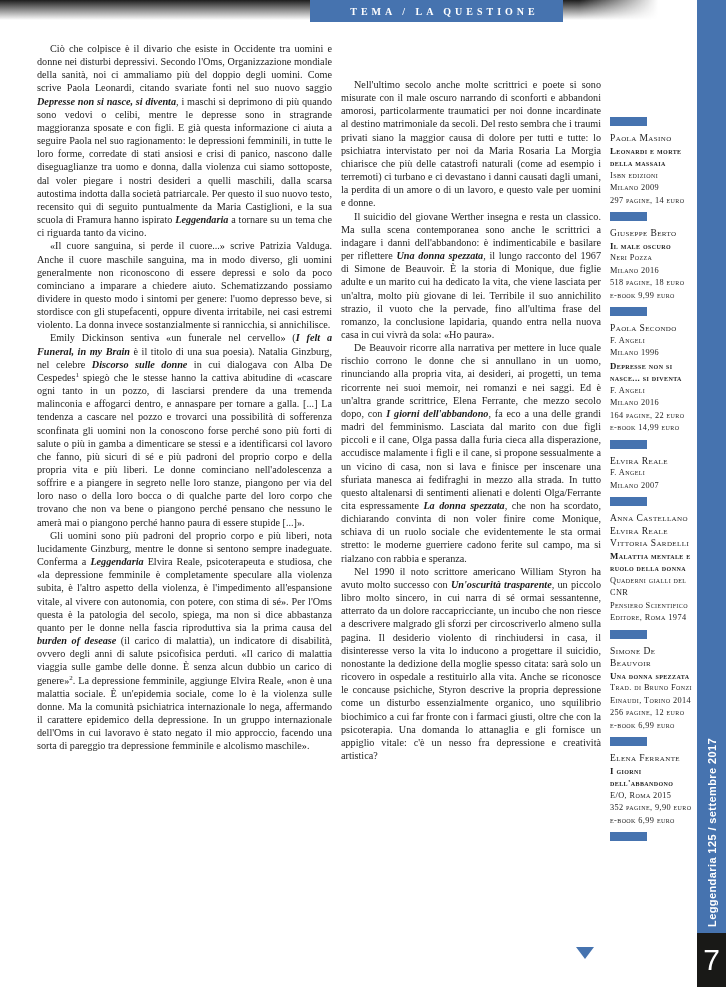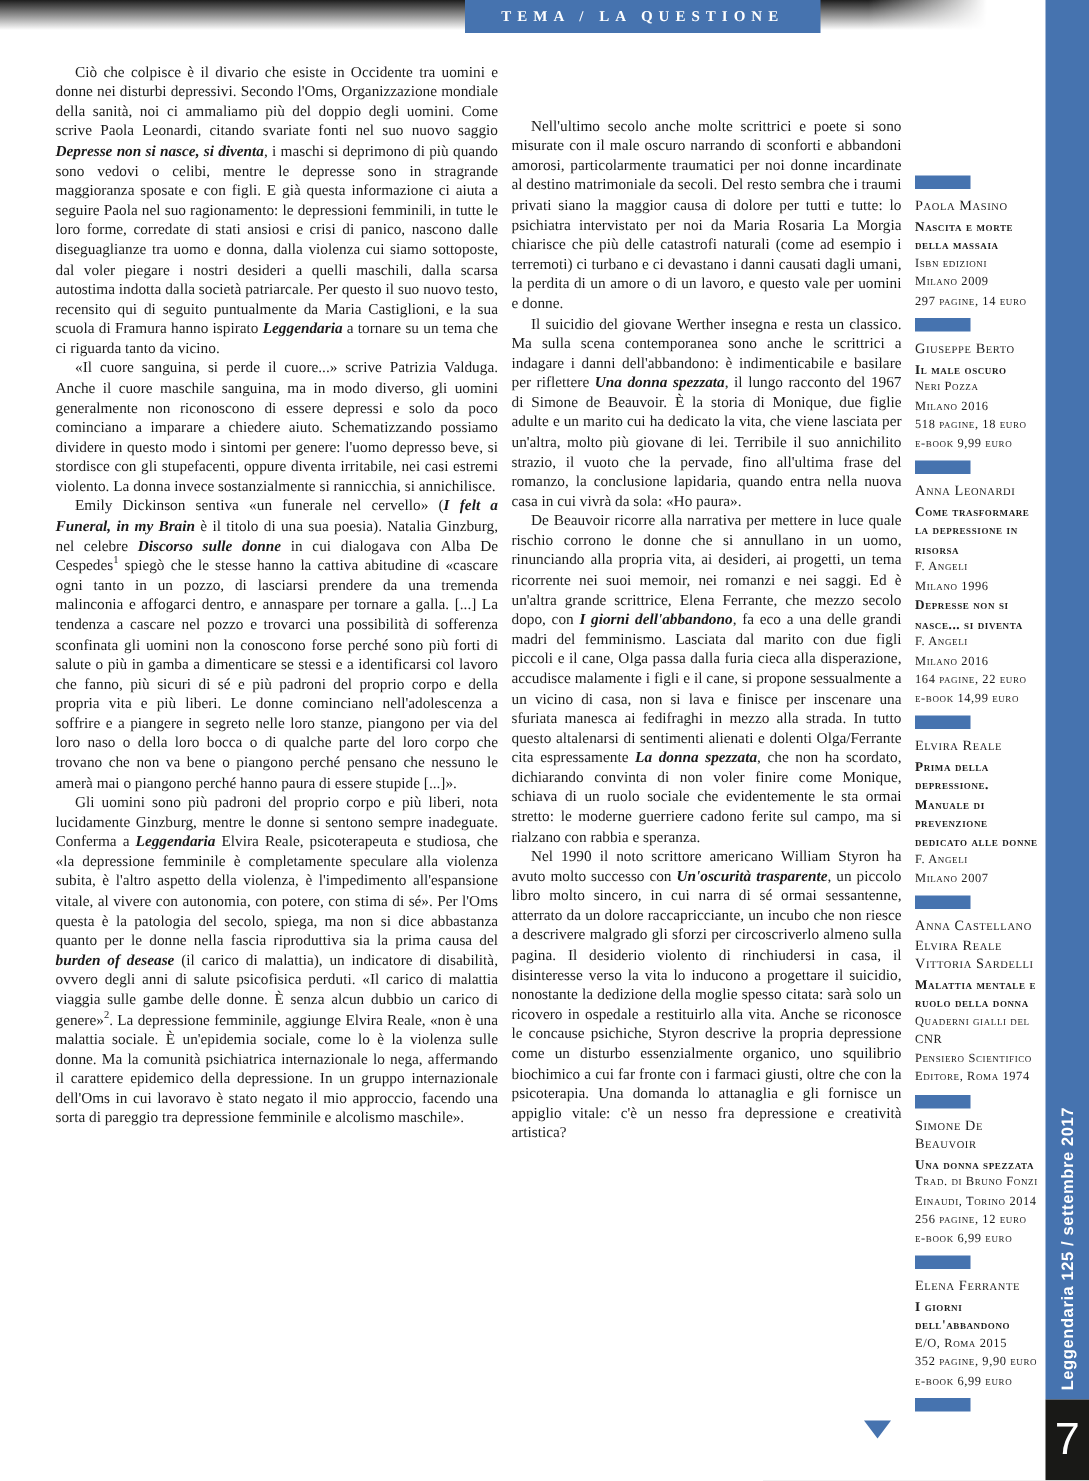--- a/index.html
+++ b/index.html
@@ -5,21 +5,21 @@
   :root { --blue:#4673af; }
   html,body{margin:0;padding:0;background:#e8e8e8;}
   .page{position:relative;width:726px;height:987px;background:#ffffff;overflow:hidden;
         font-family:"Liberation Serif",serif;color:#1c1c1c;margin:0 auto;}
   .top-gradient{position:absolute;left:0;top:0;width:658px;height:20px;
         background:linear-gradient(to bottom,rgba(12,12,12,.93),rgba(255,255,255,0));
         -webkit-mask-image:linear-gradient(to right,#000 88%,transparent);
         mask-image:linear-gradient(to right,#000 88%,transparent);}
   .header-band{position:absolute;left:310px;top:0;width:237px;height:22px;background:var(--blue);
         color:#fff;display:flex;align-items:center;justify-content:center;
-        font-size:10px;font-weight:bold;letter-spacing:4px;white-space:nowrap;}
+        font-size:10px;font-weight:bold;letter-spacing:4px;white-space:nowrap;padding-left:16px;}
   .col{position:absolute;top:42px;text-align:justify;font-size:10.2px;line-height:13.15px;}
   .col-left{left:37px;width:295px;}
   .col-right{left:341px;width:260px;margin-top:36px;}
   .para{margin:0;text-indent:13px;}
   .para.noindent{text-indent:0;}
   .para i{font-style:italic;font-weight:bold;}
   .para sup{font-size:7px;line-height:0;}
   .sidebar{position:absolute;left:610px;top:112px;width:84px;}
   .book-sep{width:37px;height:9px;background:var(--blue);margin:5px 0 6px 0;}
   .book > div{font-variant:small-caps;letter-spacing:.4px;line-height:12.5px;}
@@ -56,50 +56,48 @@
       <p class="para"><span>Nell'ultimo secolo anche molte scrittrici e poete si sono misurate con il male oscuro narrando di sconforti e abbandoni amorosi, particolarmente traumatici per noi donne incardinate al destino matrimoniale da secoli. Del resto sembra che i traumi privati siano la maggior causa di dolore per tutti e tutte: lo psichiatra intervistato per noi da Maria Rosaria La Morgia chiarisce che più delle catastrofi naturali (come ad esempio i terremoti) ci turbano e ci devastano i danni causati dagli umani, la perdita di un amore o di un lavoro, e questo vale per uomini e donne.</span></p>
       <p class="para"><span>Il suicidio del giovane Werther insegna e resta un classico. Ma sulla scena contemporanea sono anche le scrittrici a indagare i danni dell'abbandono: è indimenticabile e basilare per riflettere </span><i>Una donna spezzata</i><span>, il lungo racconto del 1967 di Simone de Beauvoir. È la storia di Monique, due figlie adulte e un marito cui ha dedicato la vita, che viene lasciata per un'altra, molto più giovane di lei. Terribile il suo annichilito strazio, il vuoto che la pervade, fino all'ultima frase del romanzo, la conclusione lapidaria, quando entra nella nuova casa in cui vivrà da sola: «Ho paura».</span></p>
       <p class="para"><span>De Beauvoir ricorre alla narrativa per mettere in luce quale rischio corrono le donne che si annullano in un uomo, rinunciando alla propria vita, ai desideri, ai progetti, un tema ricorrente nei suoi memoir, nei romanzi e nei saggi. Ed è un'altra grande scrittrice, Elena Ferrante, che mezzo secolo dopo, con </span><i>I giorni dell'abbandono</i><span>, fa eco a una delle grandi madri del femminismo. Lasciata dal marito con due figli piccoli e il cane, Olga passa dalla furia cieca alla disperazione, accudisce malamente i figli e il cane, si propone sessualmente a un vicino di casa, non si lava e finisce per inscenare una sfuriata manesca ai fedifraghi in mezzo alla strada. In tutto questo altalenarsi di sentimenti alienati e dolenti Olga/Ferrante cita espressamente </span><i>La donna spezzata</i><span>, che non ha scordato, dichiarando convinta di non voler finire come Monique, schiava di un ruolo sociale che evidentemente le sta ormai stretto: le moderne guerriere cadono ferite sul campo, ma si rialzano con rabbia e speranza.</span></p>
       <p class="para"><span>Nel 1990 il noto scrittore americano William Styron ha avuto molto successo con </span><i>Un'oscurità trasparente</i><span>, un piccolo libro molto sincero, in cui narra di sé ormai sessantenne, atterrato da un dolore raccapricciante, un incubo che non riesce a descrivere malgrado gli sforzi per circoscriverlo almeno sulla pagina. Il desiderio violento di rinchiudersi in casa, il disinteresse verso la vita lo inducono a progettare il suicidio, nonostante la dedizione della moglie spesso citata: sarà solo un ricovero in ospedale a restituirlo alla vita. Anche se riconosce le concause psichiche, Styron descrive la propria depressione come un disturbo essenzialmente organico, uno squilibrio biochimico a cui far fronte con i farmaci giusti, oltre che con la psicoterapia. Una domanda lo attanaglia e gli fornisce un appiglio vitale: c'è un nesso fra depressione e creatività artistica?</span></p>
     </div>
 
   <div class="sidebar" id="sidebar">
       <div class="book-sep"></div>
       <div class="book">
         <div class="bk-author">Paola Masino</div>
-        <div class="bk-title">Nascita e morte della massaia</div>
+        <div class="bk-title">Leonardi e morte della massaia</div>
         <div class="bk-info">Isbn edizioni</div>
         <div class="bk-info">Milano 2009</div>
         <div class="bk-info">297 pagine, 14 euro</div>
       </div>
       <div class="book-sep"></div>
       <div class="book">
         <div class="bk-author">Giuseppe Berto</div>
         <div class="bk-title">Il male oscuro</div>
         <div class="bk-info">Neri Pozza</div>
         <div class="bk-info">Milano 2016</div>
         <div class="bk-info">518 pagine, 18 euro</div>
         <div class="bk-info">e-book 9,99 euro</div>
       </div>
       <div class="book-sep"></div>
       <div class="book">
-        <div class="bk-author">Anna Leonardi</div>
-        <div class="bk-title">Come trasformare la depressione in risorsa</div>
+        <div class="bk-author">Paola Secondo</div>
         <div class="bk-info">F. Angeli</div>
         <div class="bk-info">Milano 1996</div>
         <div class="bk-title">Depresse non si nasce... si diventa</div>
         <div class="bk-info">F. Angeli</div>
         <div class="bk-info">Milano 2016</div>
         <div class="bk-info">164 pagine, 22 euro</div>
         <div class="bk-info">e-book 14,99 euro</div>
       </div>
       <div class="book-sep"></div>
       <div class="book">
         <div class="bk-author">Elvira Reale</div>
-        <div class="bk-title">Prima della depressione. Manuale di prevenzione dedicato alle donne</div>
         <div class="bk-info">F. Angeli</div>
         <div class="bk-info">Milano 2007</div>
       </div>
       <div class="book-sep"></div>
       <div class="book">
         <div class="bk-author">Anna Castellano</div>
         <div class="bk-author">Elvira Reale</div>
         <div class="bk-author">Vittoria Sardelli</div>
         <div class="bk-title">Malattia mentale e ruolo della donna</div>
         <div class="bk-info">Quaderni gialli del CNR</div>

